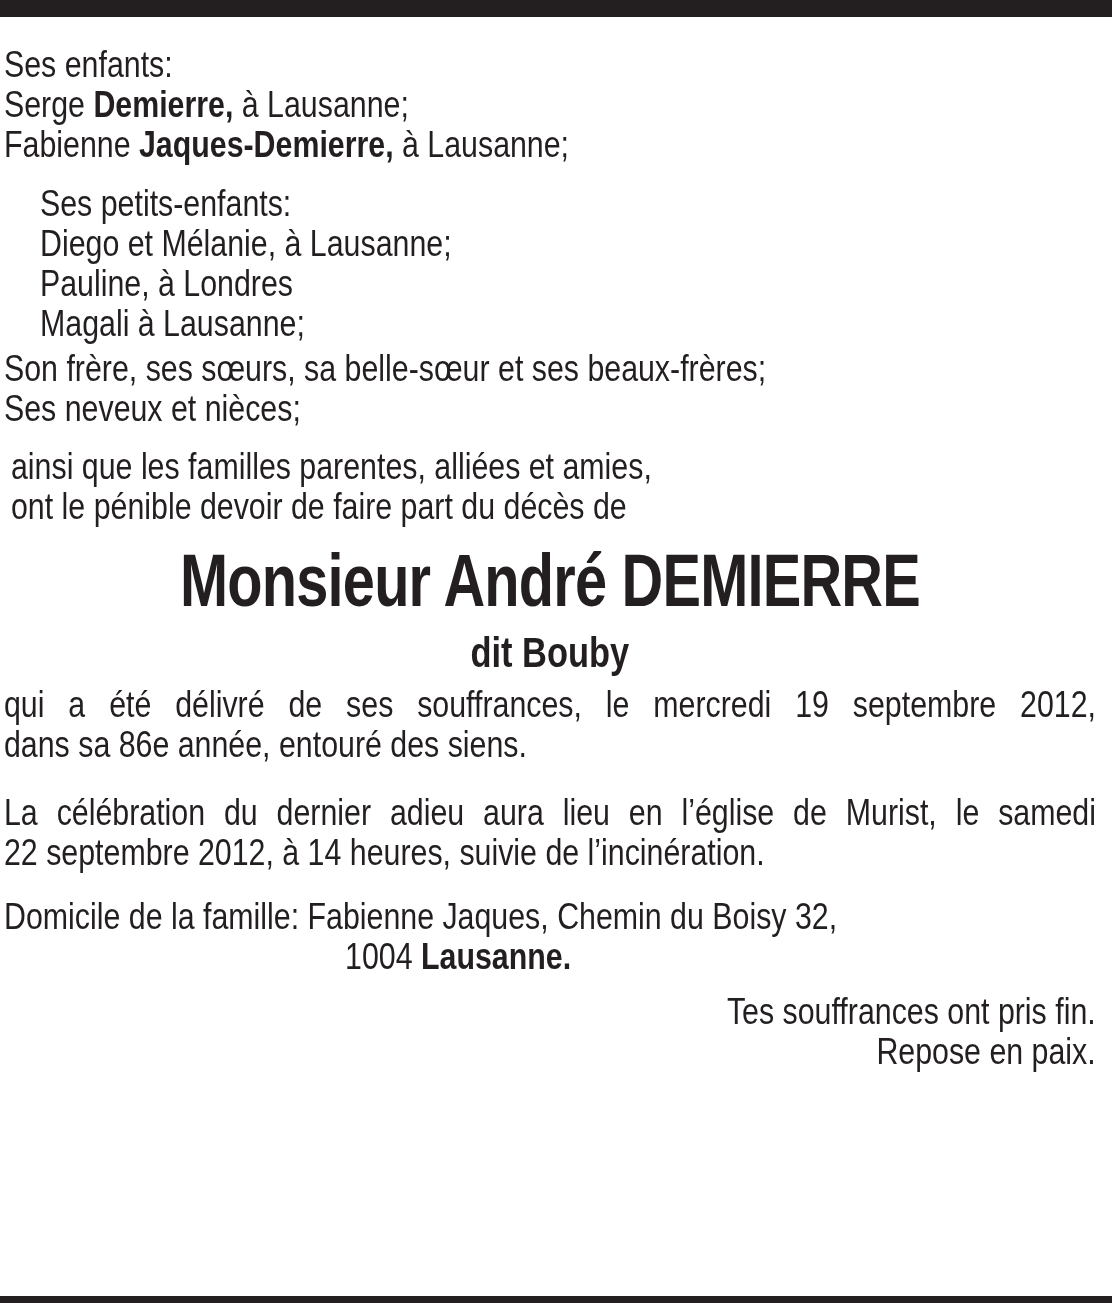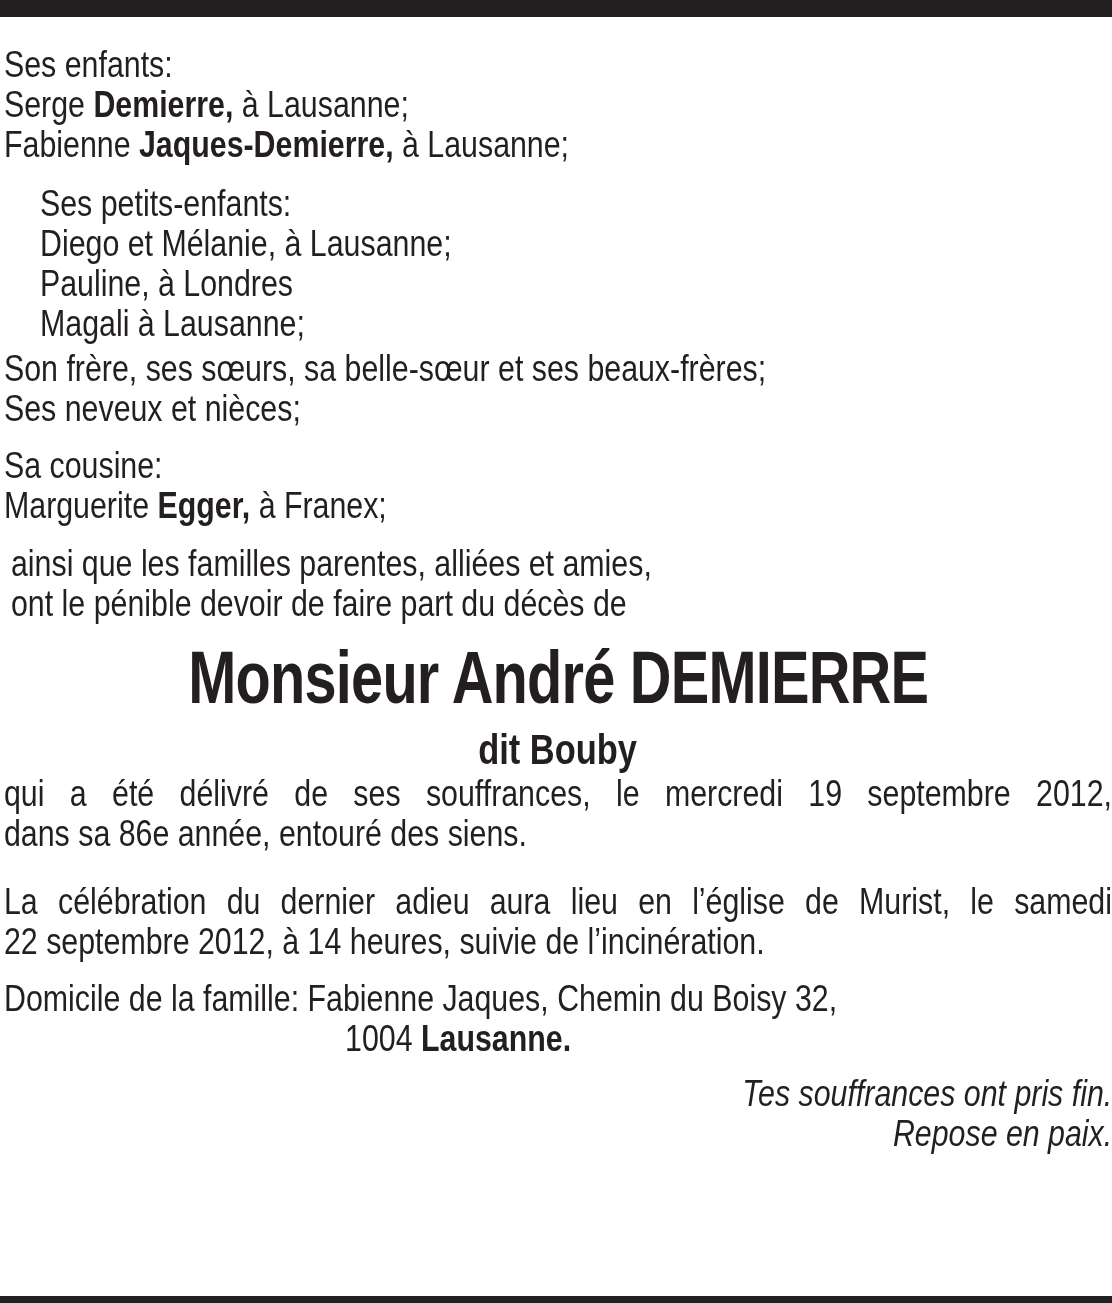--- a/index.html
+++ b/index.html
@@ -9,21 +9,21 @@
     height: 1303px;
     background: #ffffff;
     color: #231f20;
     font-family: "Liberation Sans", sans-serif;
     overflow: hidden;
   }
   .bar { position: absolute; left: 0; right: 0; background: #231f20; }
   .bar-top { top: 0; height: 17px; }
   .bar-bottom { bottom: 0; height: 7px; }
 
-  .content { position: absolute; top: 17px; left: 4px; right: 0; }
+  .content { position: absolute; top: 17px; left: 4px; right: 16px; }
 
   
   .ln {
     font-size: 37px;
     line-height: 40px;
     white-space: nowrap;
     transform: scaleX(0.82);
     transform-origin: 0 0;
   }
   .b { font-weight: bold; }
@@ -42,21 +42,21 @@
     text-align: center;
     transform-origin: 50% 0;
   }
   
   .rgt {
     width: 121.95%;
     margin-left: -21.95%;
     text-align: right;
     transform-origin: 100% 0;
   }
-  .it { font-style: italic; }
+  .it { }
 
   .g1 { margin-top: 28px; }
   .g2 { margin-top: 19px; margin-left: 36px; }
   .g3 { margin-top: 5px; }
   .g4 { margin-top: 17px; }
   .g5 { margin-top: 18px; margin-left: 7px; }
 
   .title {
     margin-top: 10px;
     font-size: 74px;
@@ -67,24 +67,24 @@
     width: 128.2%;
     margin-left: -14.1%;
     transform-origin: 50% 0;
   }
   .subtitle {
     margin-top: 4px;
     font-size: 42px;
     line-height: 48px;
     font-weight: bold;
   }
-  .g6 { }
+  .g6 { margin-top: 8px; }
   .g7 { margin-top: 28px; }
   .g8 { margin-top: 18px; }
-  .g9 { margin-top: 17px; }
+  .g9 { margin-top: 24px; }
   .g10 { margin-top: 15px; }
   .g11 { margin-top: 14px; }
 
   .indent { padding-left: 416px; }
 </style>
 </head>
 <body>
 
 <div class="page">
   <div class="bar bar-top"></div>
@@ -102,24 +102,20 @@
       <div class="ln">Diego et Mélanie, à Lausanne;</div>
       <div class="ln">Pauline, à Londres</div>
       <div class="ln">Magali à Lausanne;</div>
     </div>
 
     <div class="g3">
       <div class="ln">Son frère, ses sœurs, sa belle-sœur et ses beaux-frères;</div>
       <div class="ln">Ses neveux et nièces;</div>
     </div>
 
-    <div class="g4">
-      <div class="ln">Sa cousine:</div>
-      <div class="ln"><span>Marguerite </span><span class="b">Egger,</span><span> à Franex;</span></div>
-    </div>
 
     <div class="g5">
       <div class="ln">ainsi que les familles parentes, alliées et amies,</div>
       <div class="ln">ont le pénible devoir de faire part du décès de</div>
     </div>
 
     <div class="ln title ctr">Monsieur André DEMIERRE</div>
     <div class="ln subtitle ctr">dit Bouby</div>
 
     <div class="g6">

